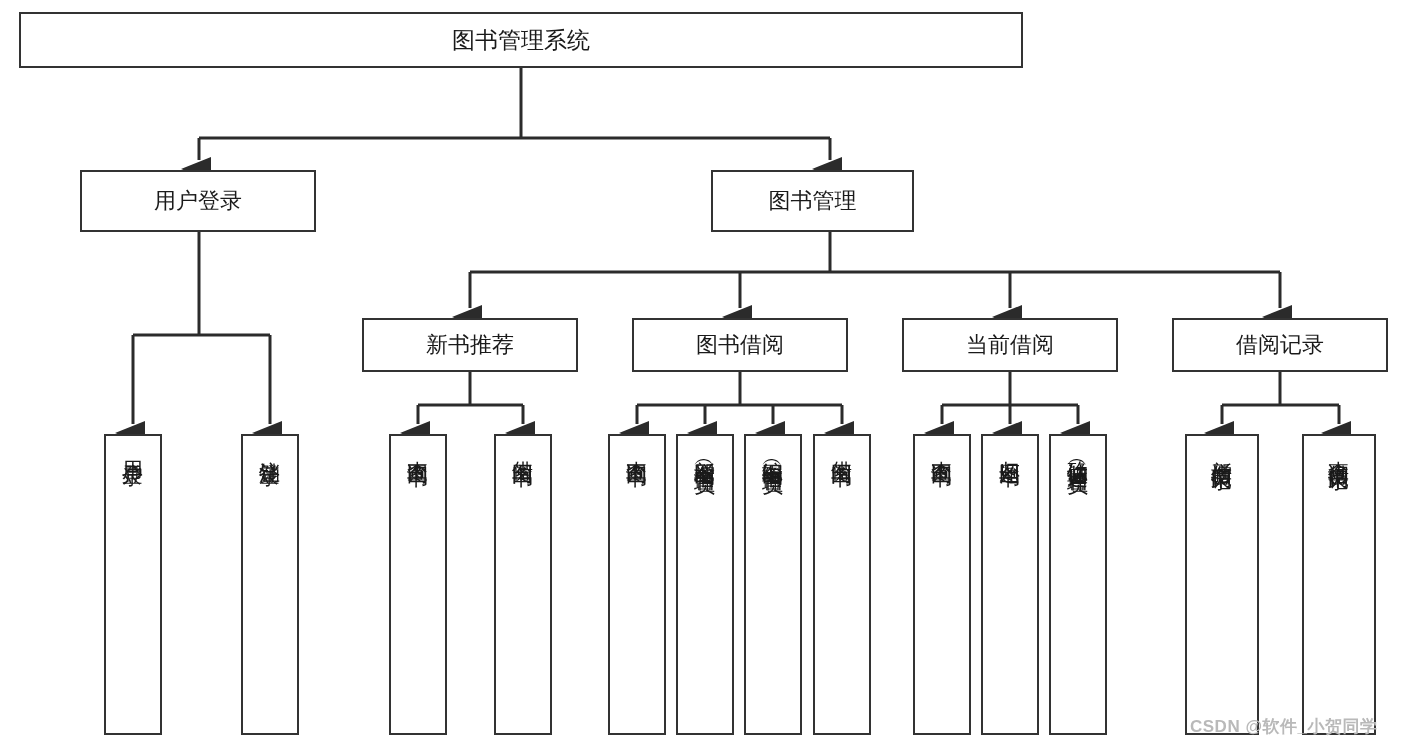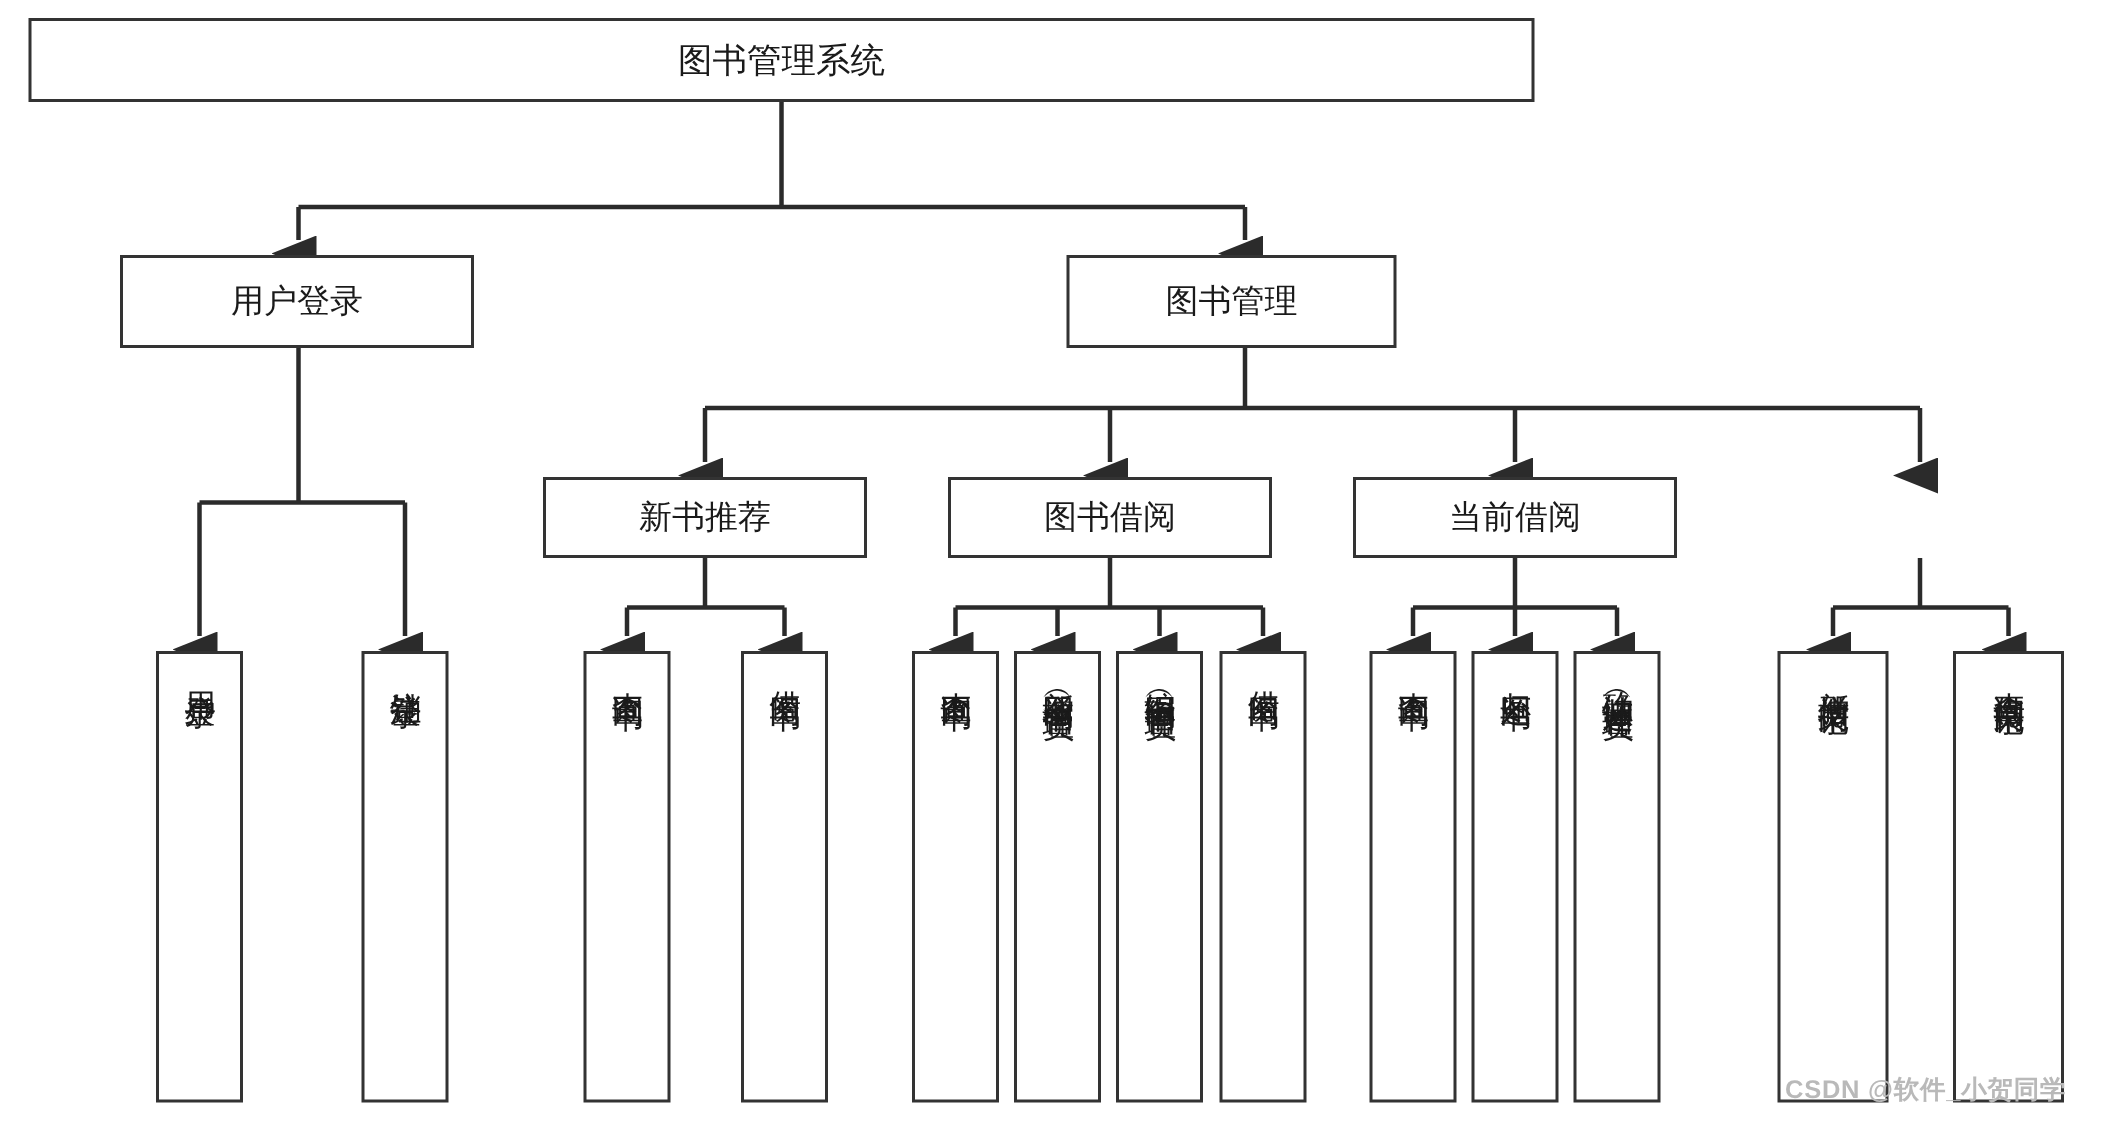--- a/index.html
+++ b/index.html
@@ -122,36 +122,39 @@
   </svg>
 
   <div class="node h root" style="left:19px; top:12px; width:1004px; height:56px;">
     <span class="label">图书管理系统</span>
   </div>
 
   <div class="node h" style="left:80px; top:170px; width:236px; height:62px;">
     <span class="label">用户登录</span>
   </div>
 
-  <div class="node h" style="left:711px; top:170px; width:220px; height:62px;">
+  <div class="node h" style="left:711px; top:170px; width:203px; height:62px;">
     <span class="label">图书管理</span>
   </div>
 
   <div class="node h" style="left:362px; top:318px; width:216px; height:54px;">
     <span class="label">新书推荐</span>
   </div>
 
   <div class="node h" style="left:632px; top:318px; width:216px; height:54px;">
     <span class="label">图书借阅</span>
   </div>
 
   <div class="node h" style="left:902px; top:318px; width:216px; height:54px;justify-content:center;">
     <span class="label">当前借阅</span>
   </div>
 
+  <div class="node h" style="left:1172px; top:318px; width:216px; height:54px;">
+    <span class="label">借阅记录</span>
+  </div>
 
   <div class="node v" style="left:104px; top:434px; width:58px; height:301px;">
     <span class="label">用户登录</span>
   </div>
 
   <div class="node v" style="left:241px; top:434px; width:58px; height:301px;">
     <span class="label">注销登录</span>
   </div>
 
   <div class="node v" style="left:389px; top:434px; width:58px; height:301px;">

